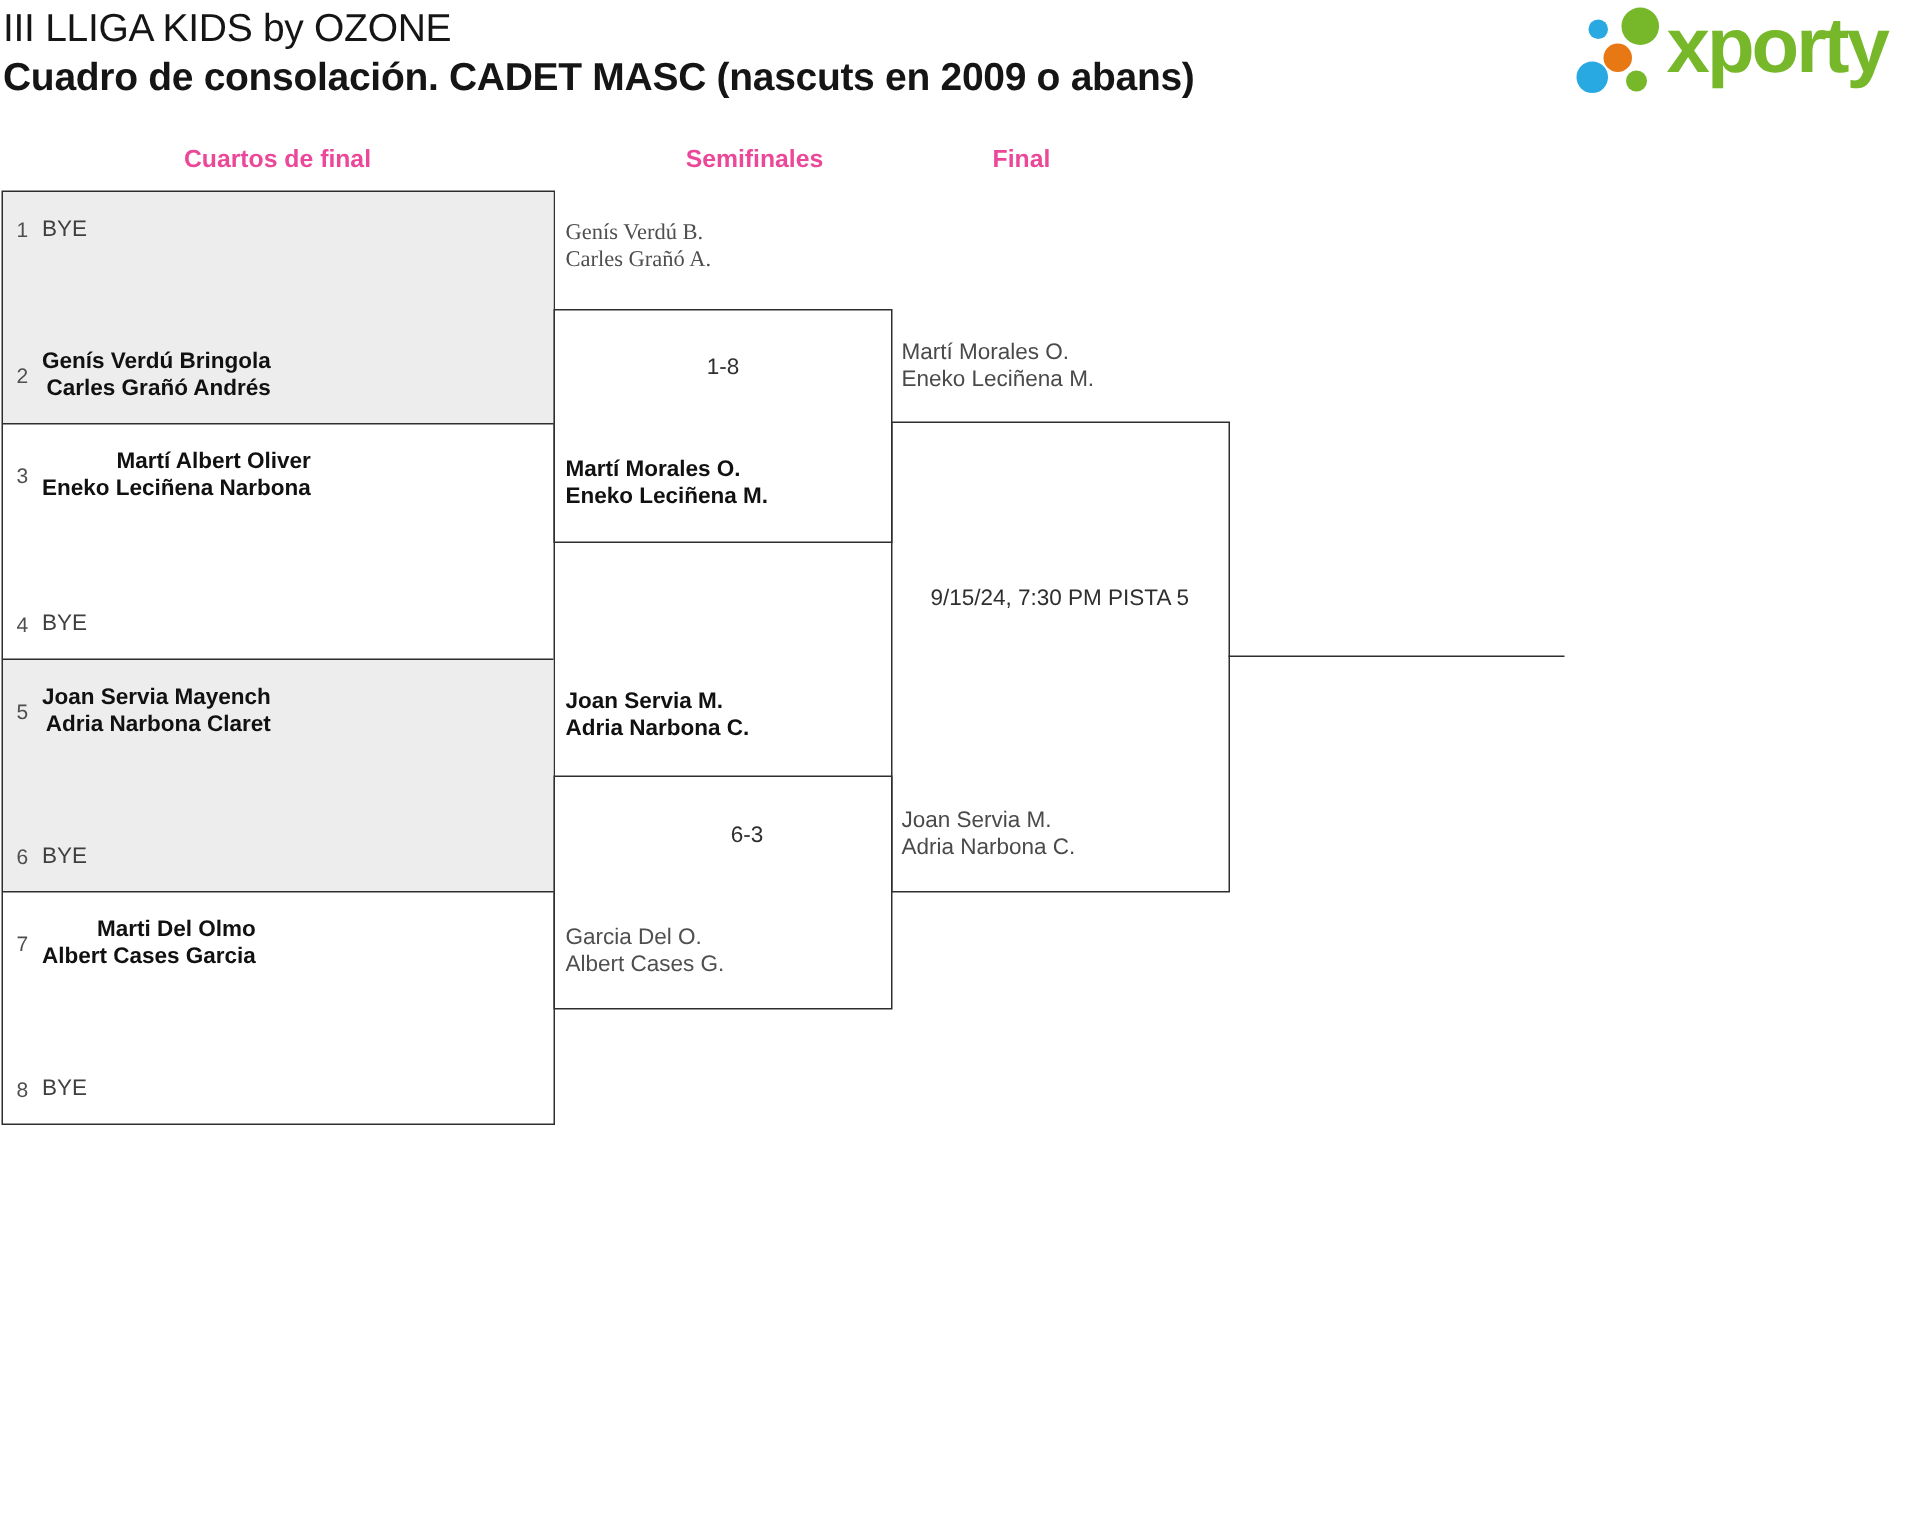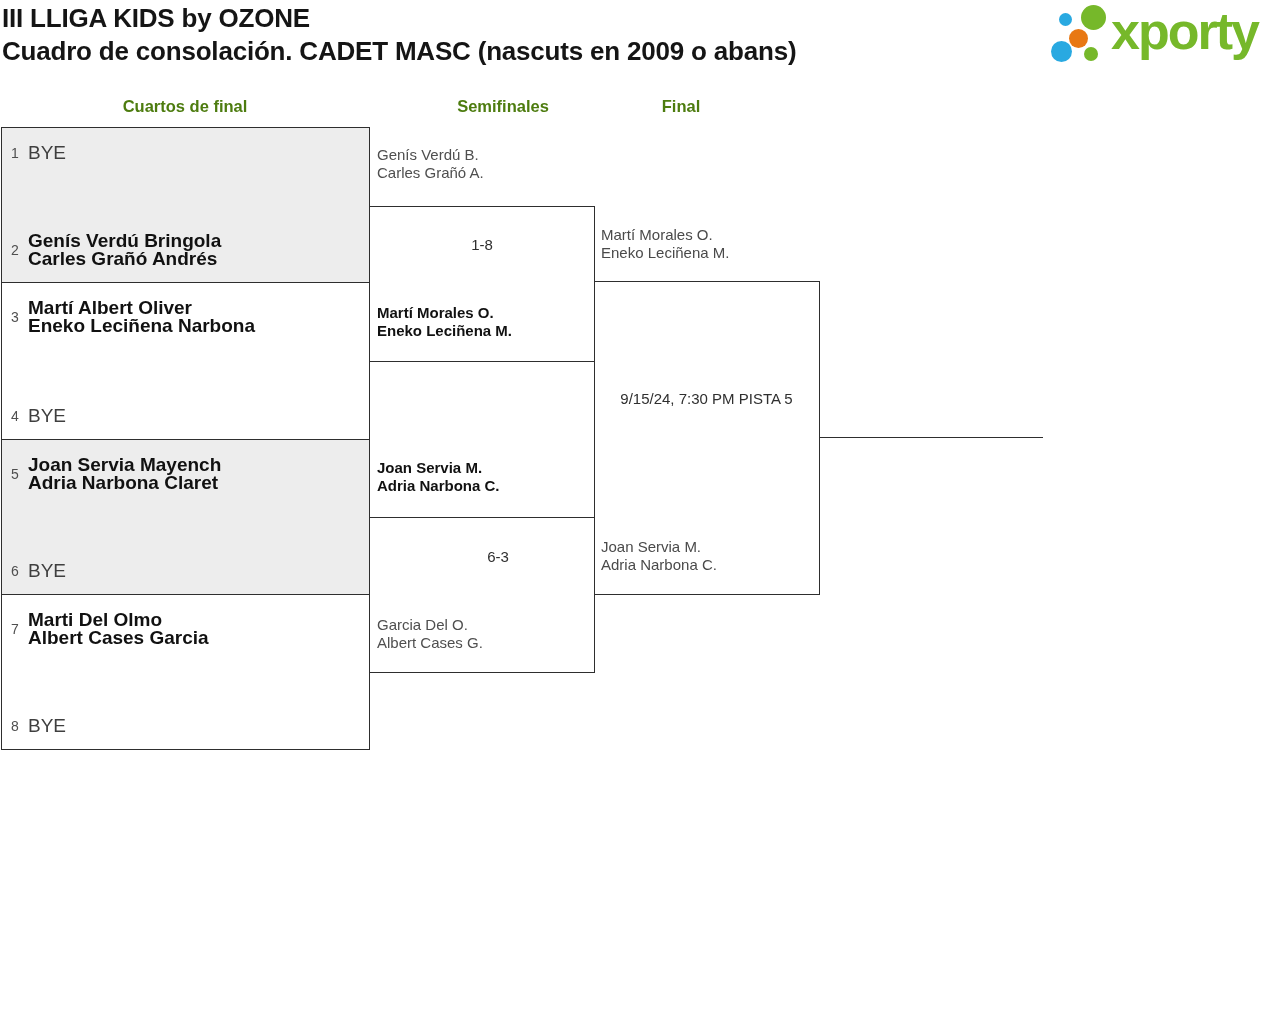--- a/index.html
+++ b/index.html
@@ -1,69 +1,69 @@
 <!DOCTYPE html>
 <html><head>
 <meta charset="utf-8">
 <style>
   html,body{margin:0;padding:0;background:#fff;}
   .page{position:relative;width:1280px;height:1015px;background:#ffffff;overflow:hidden;
         font-family:"Liberation Sans", sans-serif;color:#151515;}
 
   
-  .title{position:absolute;left:2px;top:3px;font-size:26px;font-weight:700;letter-spacing:-0.2px;color:#151515;}
+  .title{position:absolute;left:2px;top:3px;font-size:26px;font-weight:400;letter-spacing:-0.2px;color:#151515;}
   .subtitle{position:absolute;left:2px;top:36px;font-size:26px;font-weight:600;letter-spacing:-0.2px;color:#151515;}
 
   
   .logo{position:absolute;left:1050px;top:4px;width:228px;height:70px;}
   .dot{position:absolute;border-radius:50%;}
   .dot.blue-s {left:9px;  top:9px;  width:13px;height:13px;background:#29a9e1;}
   .dot.green-l{left:31px; top:1px;  width:25px;height:25px;background:#76b82a;}
   .dot.orange {left:19px; top:25px; width:19px;height:19px;background:#e87813;}
   .dot.blue-l {left:1px;  top:37px; width:21px;height:21px;background:#29a9e1;}
   .dot.green-s{left:34px; top:43px; width:14px;height:14px;background:#76b82a;}
   .logo-text{position:absolute;left:61px;top:-3px;font-size:52px;font-weight:700;
              letter-spacing:-2px;color:#76b82a;}
 
   
-  .col-header{position:absolute;top:97px;font-size:16.5px;font-weight:600;text-align:center;color:#4d7c0f;}
+  .col-header{position:absolute;top:97px;font-size:16.5px;font-weight:600;text-align:center;color:#ec4899;}
   .col-header.c1{left:0;width:370px;}
   .col-header.c2{left:390px;width:226px;}
   .col-header.c3{left:568px;width:226px;}
 
   
   .qf-col{position:absolute;left:1px;top:127px;width:369px;height:623px;
           border:1.5px solid #2e2e2e;box-sizing:border-box;display:flex;flex-direction:column;}
   .qf-match{box-sizing:border-box;display:flex;flex-direction:column;justify-content:space-between;
             padding:16px 6px 14px 0;}
   .qf-match.m1{height:154px;}
   .qf-match.m2{height:156.5px;border-top:1.5px solid #2e2e2e;}
   .qf-match.m3{height:155.5px;border-top:1.5px solid #2e2e2e;}
   .qf-match.m4{flex:1;border-top:1.5px solid #2e2e2e;}
   .qf-match.shaded{background:#ededed;}
   .team-row{display:flex;align-items:center;}
   .seed{width:17px;margin-left:9px;font-size:14px;color:#4f4f4f;flex:none;}
-  .names{font-size:19px;line-height:18px;}
+  .names{font-size:15px;line-height:18px;text-align:right;}
   .names.winner{font-weight:700;color:#111;}
   .names.bye{font-weight:400;color:#3f3f3f;}
 
   
   .box{position:absolute;border:1.5px solid #2e2e2e;box-sizing:border-box;background:transparent;}
   .sf1{left:369px;top:206px;width:226px;height:156px;}
   .sf2{left:369px;top:517px;width:226px;height:156px;}
   .final-box{left:593.5px;top:281px;width:226px;height:313.5px;}
   .champion-line{position:absolute;left:819px;top:436.5px;width:224px;height:1.5px;background:#2e2e2e;}
 
   
   .tblock{position:absolute;font-size:15px;line-height:18px;}
   .tblock.loser{color:#4f4f4f;font-weight:400;}
   .tblock.winner{color:#111;font-weight:700;}
   .tblock.pending{color:#4a4a4a;font-weight:400;}
   .score{position:absolute;font-size:15px;color:#2f2f2f;text-align:center;}
-  .sf1-top{left:377px;top:146px;}
+  .sf1-top{left:377px;top:146px;font-family:Liberation Serif, serif;}
   .sf1-score{left:369px;top:236px;width:226px;}
   .sf1-bottom{left:377px;top:304px;}
   .sf2-top{left:377px;top:459px;}
   .sf2-score{left:369px;top:548px;width:226px;padding-left:16px;}
   .sf2-bottom{left:377px;top:616px;}
   .final-top{left:601px;top:226px;}
   .final-schedule{left:593.5px;top:390px;width:226px;}
   .final-bottom{left:601px;top:538px;}
 </style>
 </head>

